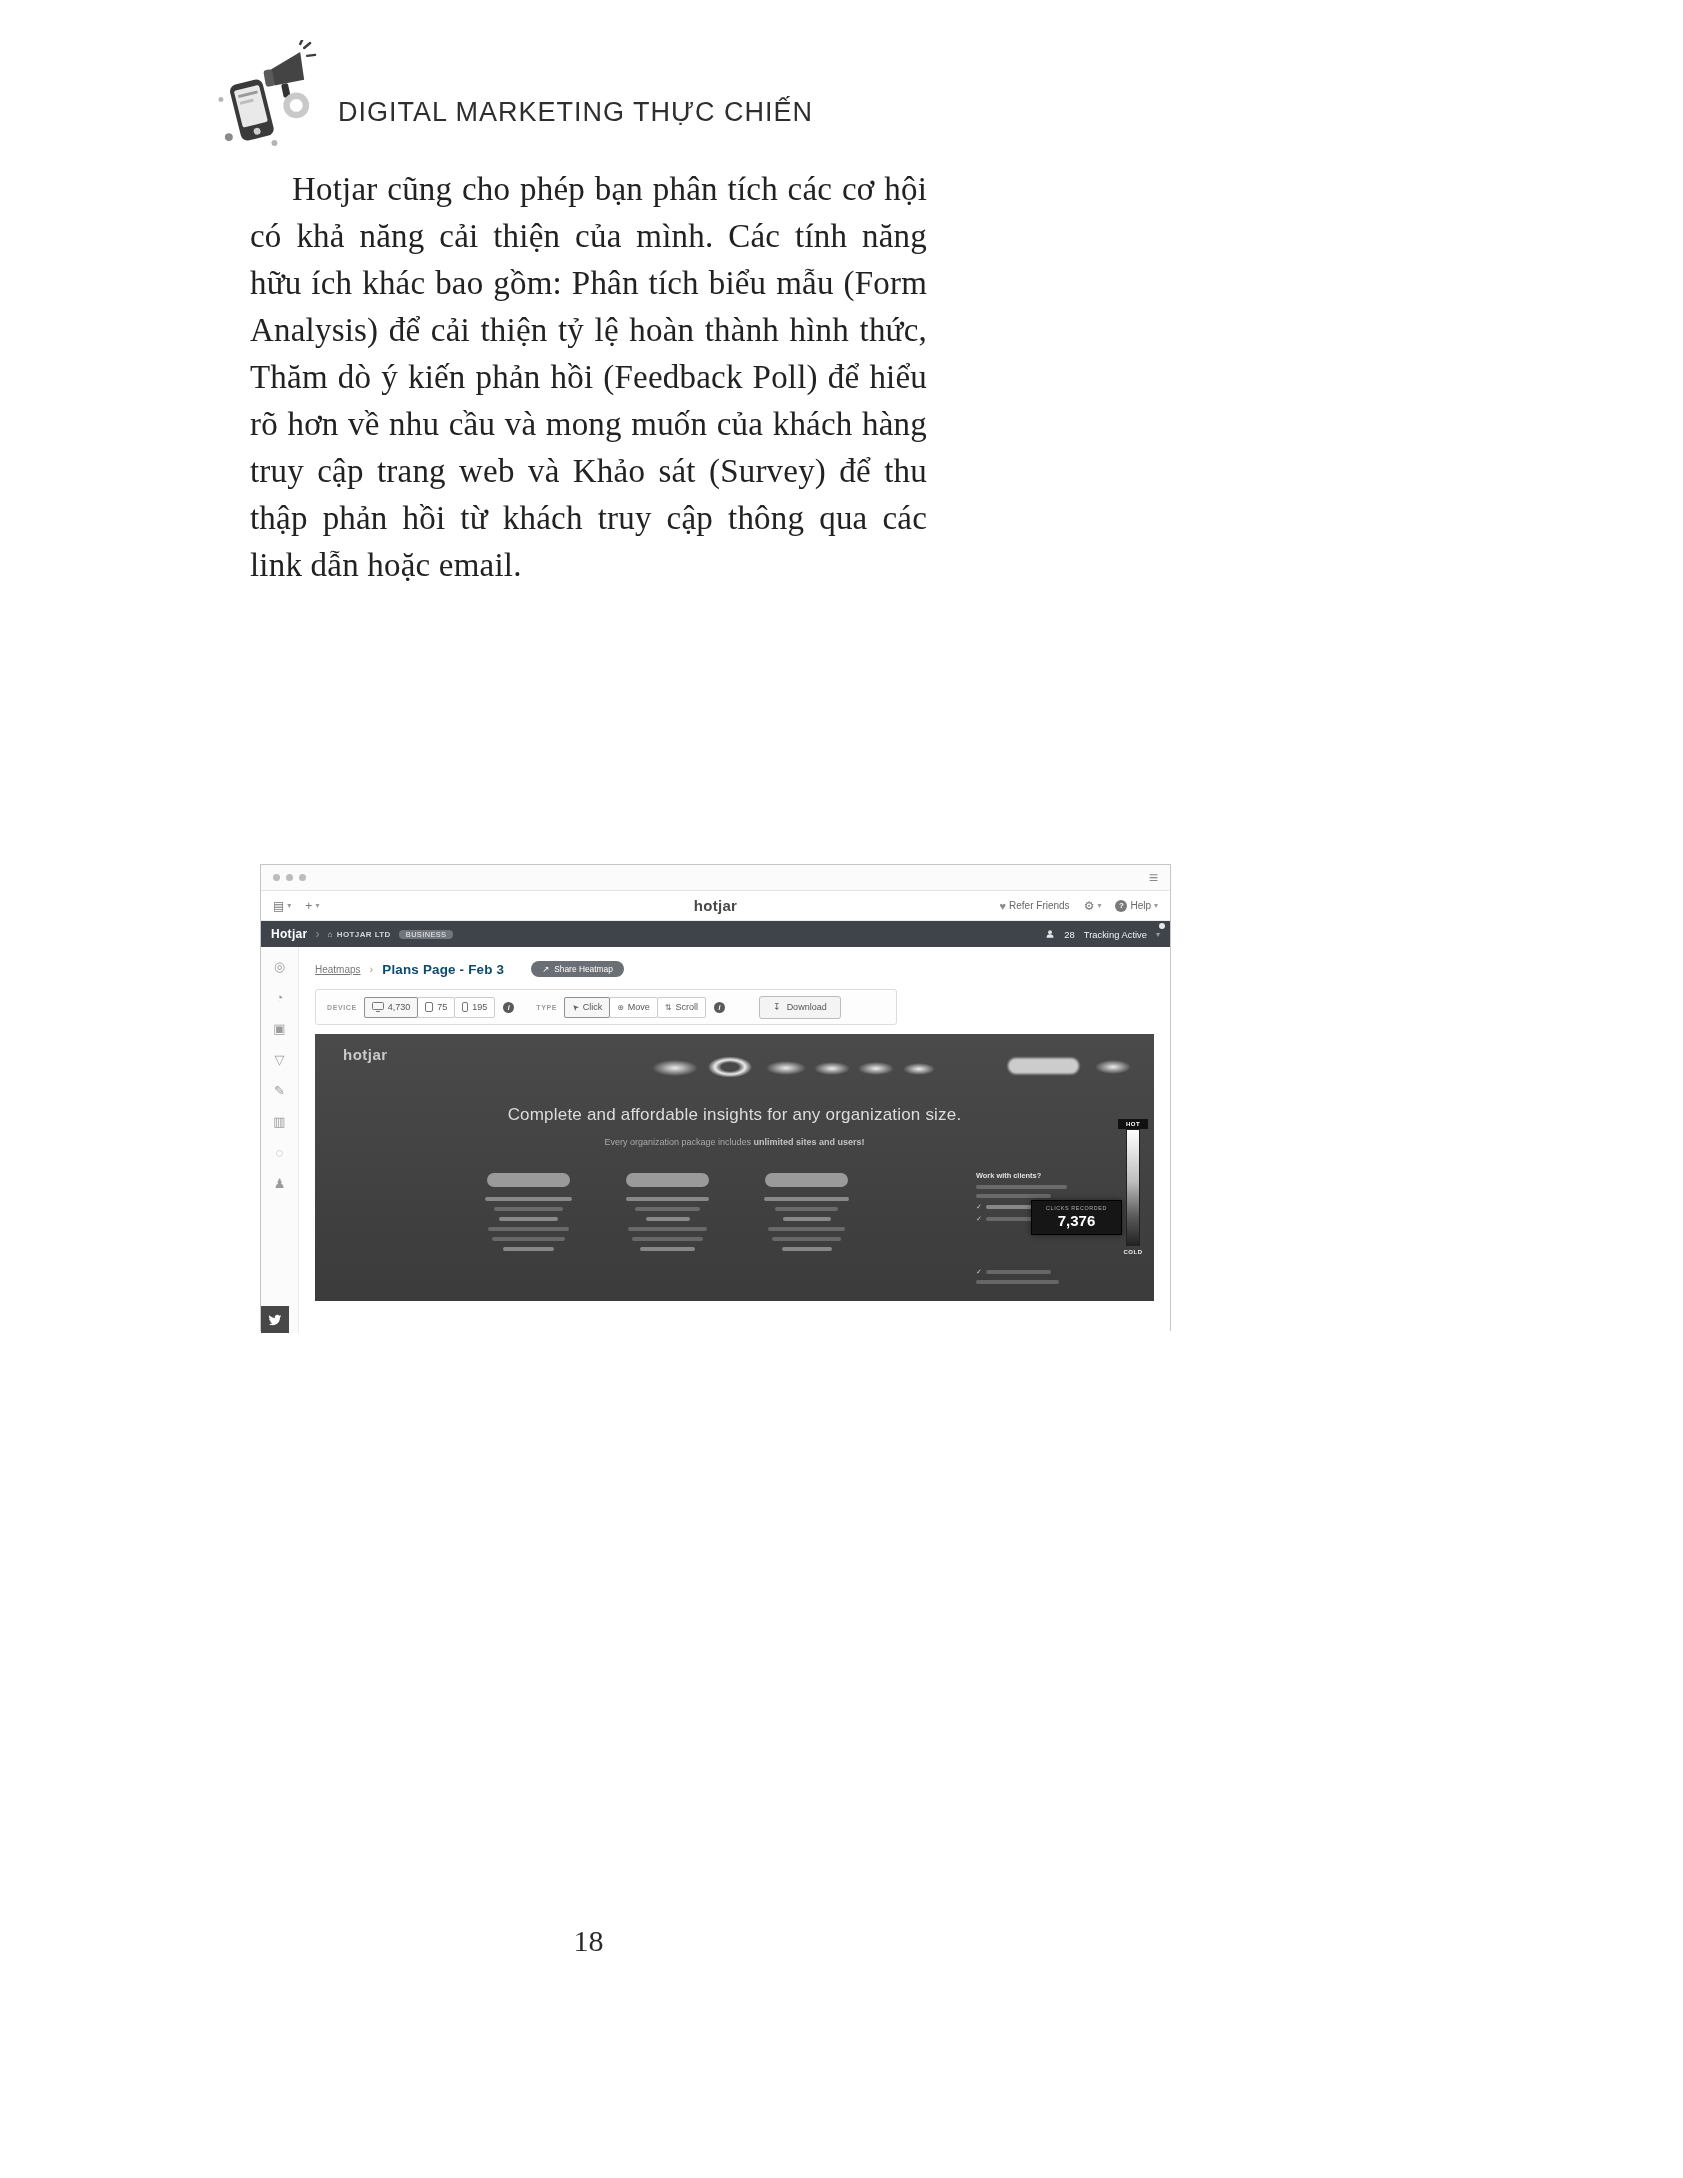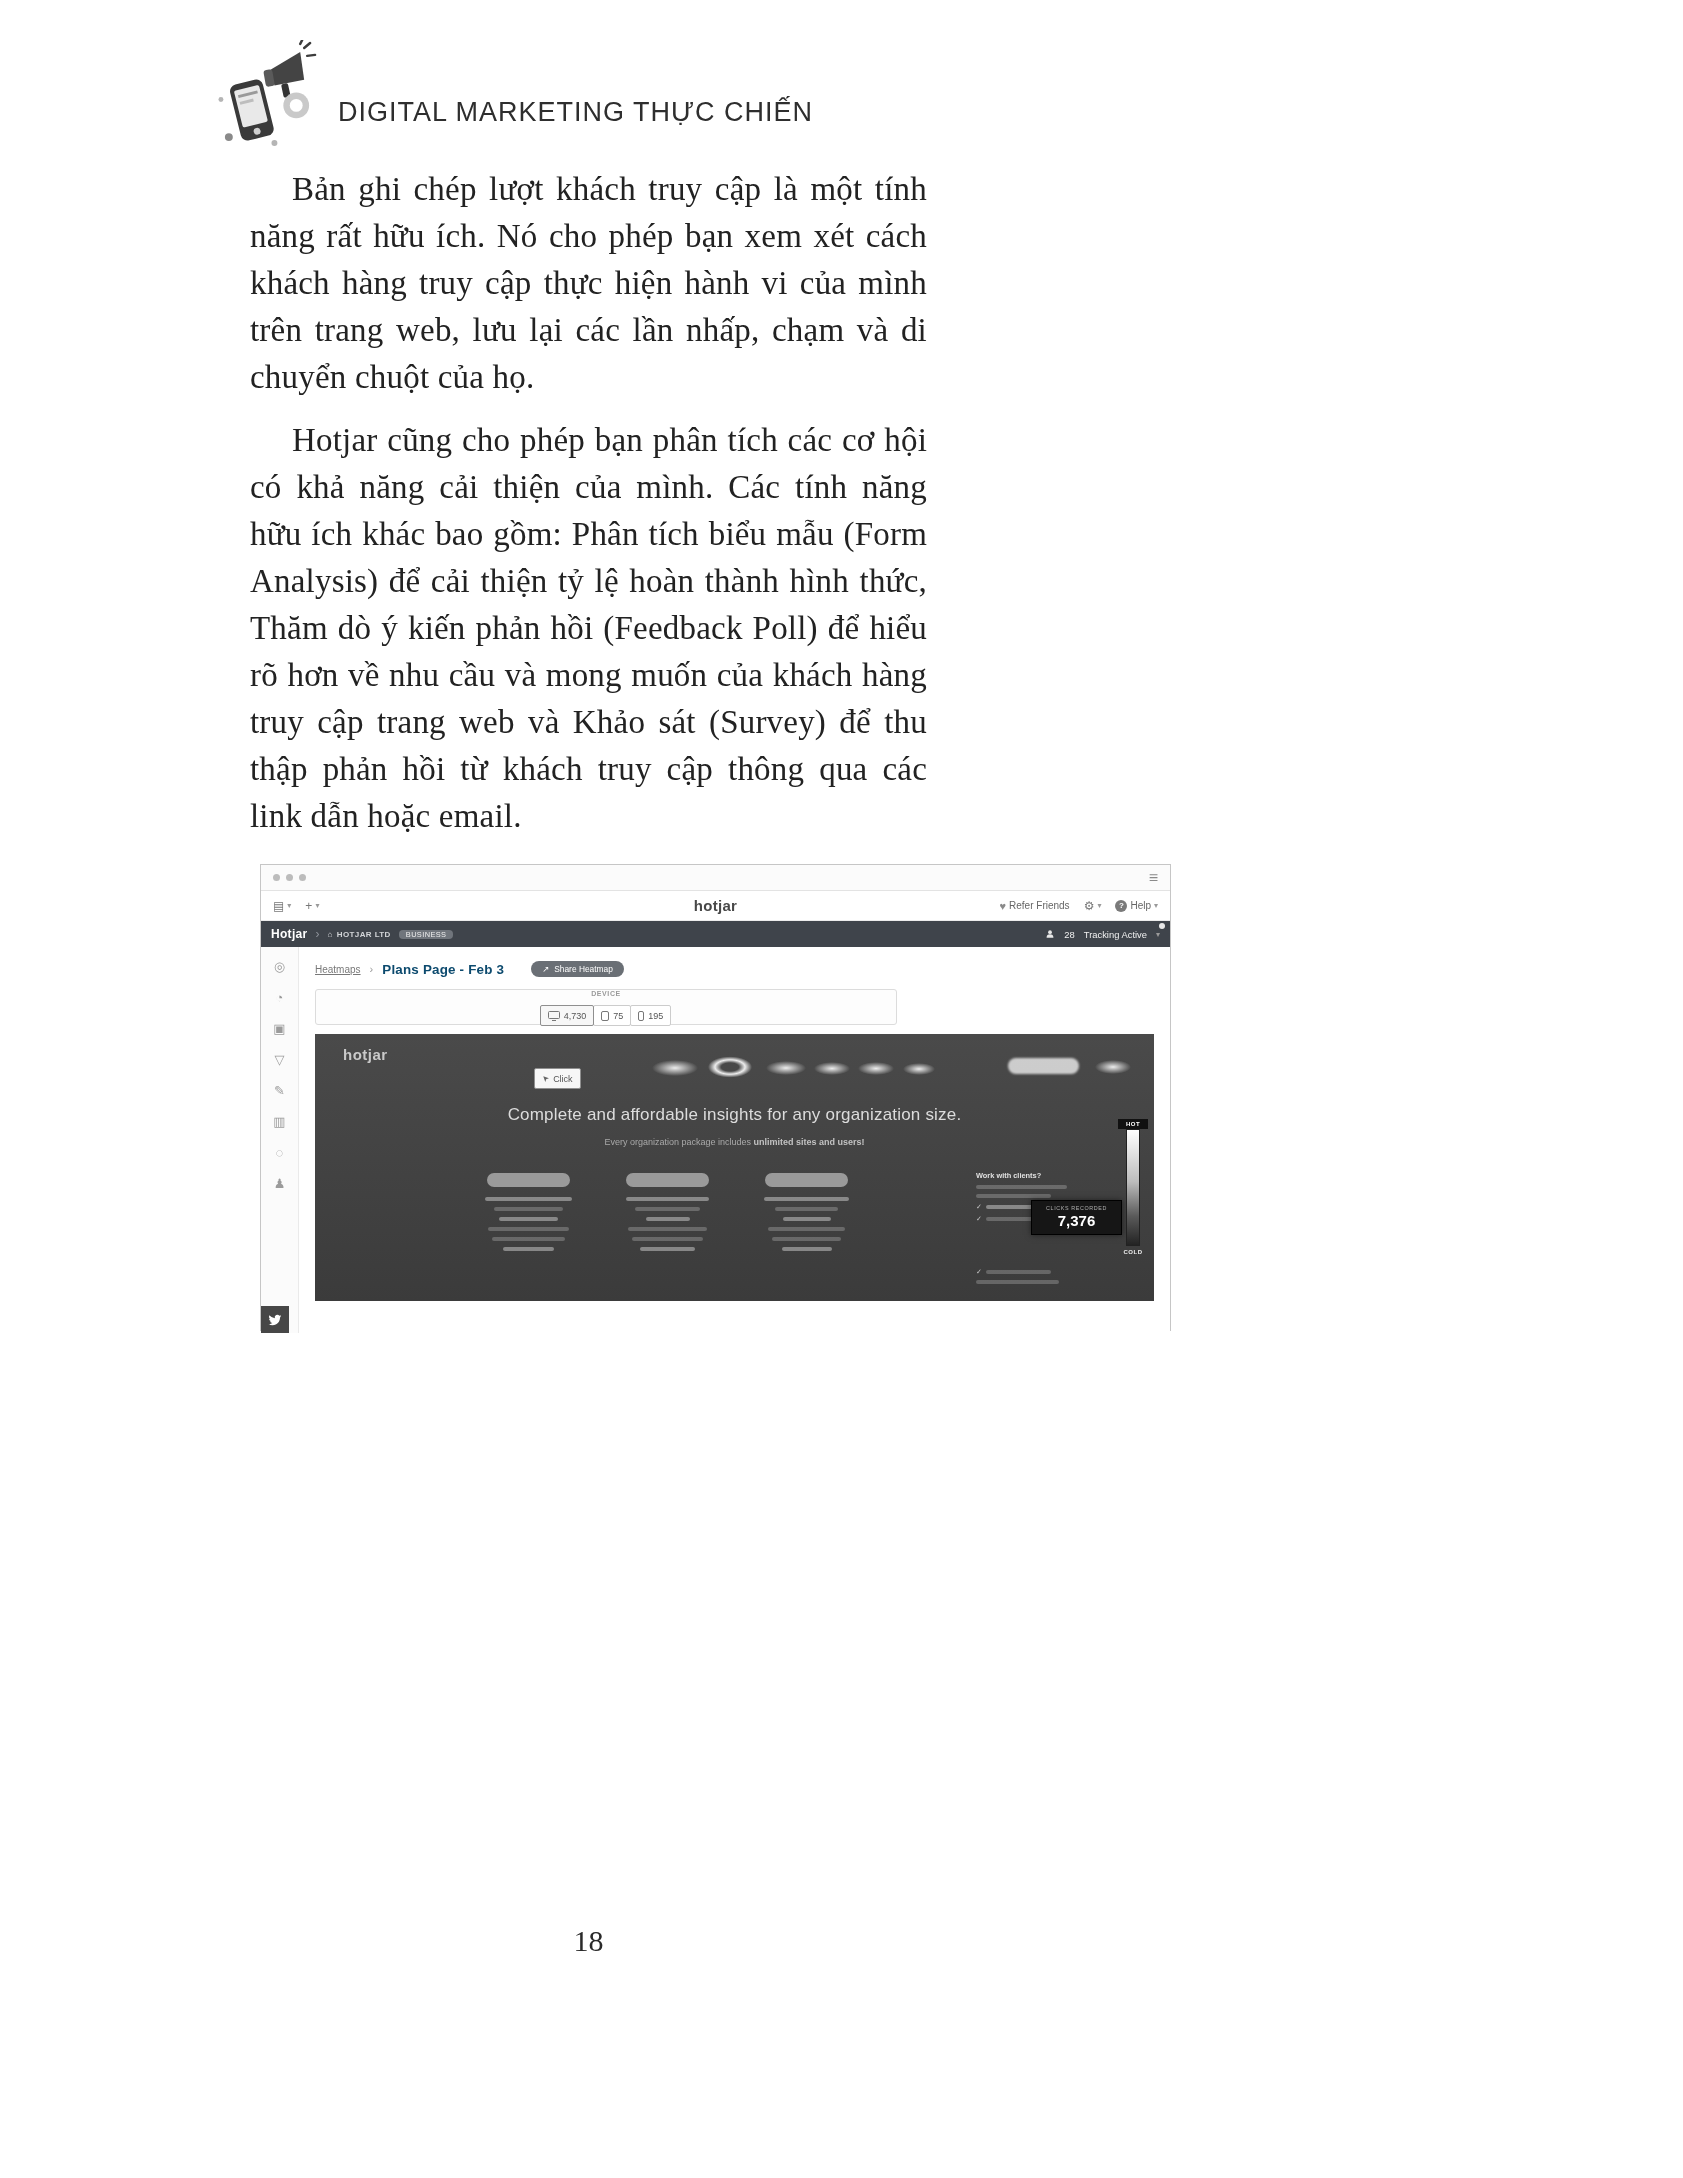--- a/index.html
+++ b/index.html
@@ -59,21 +59,21 @@
   .side-rail span { line-height: 1; }
   .twitter-box { position: absolute; left: 0; bottom: 0; width: 28px; height: 27px; background: #474747; display: flex; align-items: center; justify-content: center; }
 
   .main { flex: 1; padding: 0 16px; display: flex; flex-direction: column; }
   .crumb-row { margin-top: 12px; height: 20px; display: flex; align-items: center; gap: 9px; }
   .crumb-link { font-size: 10px; color: #787878; text-decoration: underline; }
   .crumb-sep { color: #9a9a9a; font-size: 11px; }
   .crumb-title { font-size: 13.4px; color: #0c4a6e; font-weight: bold; letter-spacing: 0.2px; }
   .share-pill { margin-left: 18px; background: #6a6f75; color: #fff; font-size: 8.4px; padding: 3px 11px; border-radius: 10px; display: flex; gap: 5px; align-items: center; }
 
-  .toolbar { margin-top: 10px; border: 1px solid #dcdcdc; background: #fdfdfd; border-radius: 3px; height: 36px; display: flex; align-items: center; padding: 0 11px; gap: 8px; width: 582px; flex-direction: column; }
+  .toolbar { margin-top: 10px; border: 1px solid #dcdcdc; background: #fdfdfd; border-radius: 3px; height: 36px; display: flex; align-items: center; padding: 0 11px; gap: 8px; width: 582px; }
   .tool-label { font-size: 7px; color: #9a9a9a; letter-spacing: 0.6px; font-weight: bold; }
   .seg { display: flex; }
   .seg-btn { border: 1px solid #ccc; background: #fff; height: 21px; display: flex; align-items: center; gap: 4px; padding: 0 7px; font-size: 9px; color: #555; margin-left: -1px; border-radius: 2px; }
   .seg-btn.sel { border-color: #8f8f8f; background: #f7f7f7; position: relative; z-index: 1; }
   .info-dot { width: 11px; height: 11px; border-radius: 50%; background: #5a5a5a; color: #fff; font-size: 7px; display: inline-flex; align-items: center; justify-content: center; font-style: italic; font-weight: bold; flex: none; }
   .download-btn { margin-left: 26px; border: 1px solid #bbb; background: #f4f4f4; border-radius: 3px; height: 23px; display: flex; align-items: center; gap: 6px; padding: 0 13px; font-size: 9px; color: #555; }
   .cursor-glyph { display: inline-block; transform: rotate(-135deg); font-size: 8px; color: #666; }
 
   .notice-row { margin-top: 9px; height: 18px; display: flex; align-items: center; gap: 6px; font-size: 8.4px; color: #5a5a5a; }
   .notice-row .link { text-decoration: underline; color: #444; }
@@ -136,21 +136,20 @@
         <circle cx="84" cy="66" r="6.5" fill="#fff"></circle>
         <circle cx="16" cy="98" r="4" fill="#8a8a8a"></circle>
         <circle cx="62" cy="104" r="3" fill="#b5b5b5"></circle>
         <circle cx="8" cy="60" r="2.5" fill="#b5b5b5"></circle>
       </svg>
     </div>
     <div class="header-title">DIGITAL MARKETING THỰC CHIẾN</div>
   </div>
 
   <div class="body-text">
-    <p>Bản ghi chép lượt khách truy cập là một tính năng rất hữu ích. Nó cho phép bạn xem xét cách khách hàng truy cập thực hiện hành vi của mình trên trang web, lưu lại các lần nhấp, chạm và di chuyển chuột của họ.</p>
     <p>Hotjar cũng cho phép bạn phân tích các cơ hội có khả năng cải thiện của mình. Các tính năng hữu ích khác bao gồm: Phân tích biểu mẫu (Form Analysis) để cải thiện tỷ lệ hoàn thành hình thức, Thăm dò ý kiến phản hồi (Feedback Poll) để hiểu rõ hơn về nhu cầu và mong muốn của khách hàng truy cập trang web và Khảo sát (Survey) để thu thập phản hồi từ khách truy cập thông qua các link dẫn hoặc email.</p>
   </div>
 
   <div class="browser">
 
     <div class="titlebar">
       <div class="win-dots">
         <span class="win-dot"></span>
         <span class="win-dot"></span>
         <span class="win-dot"></span>

